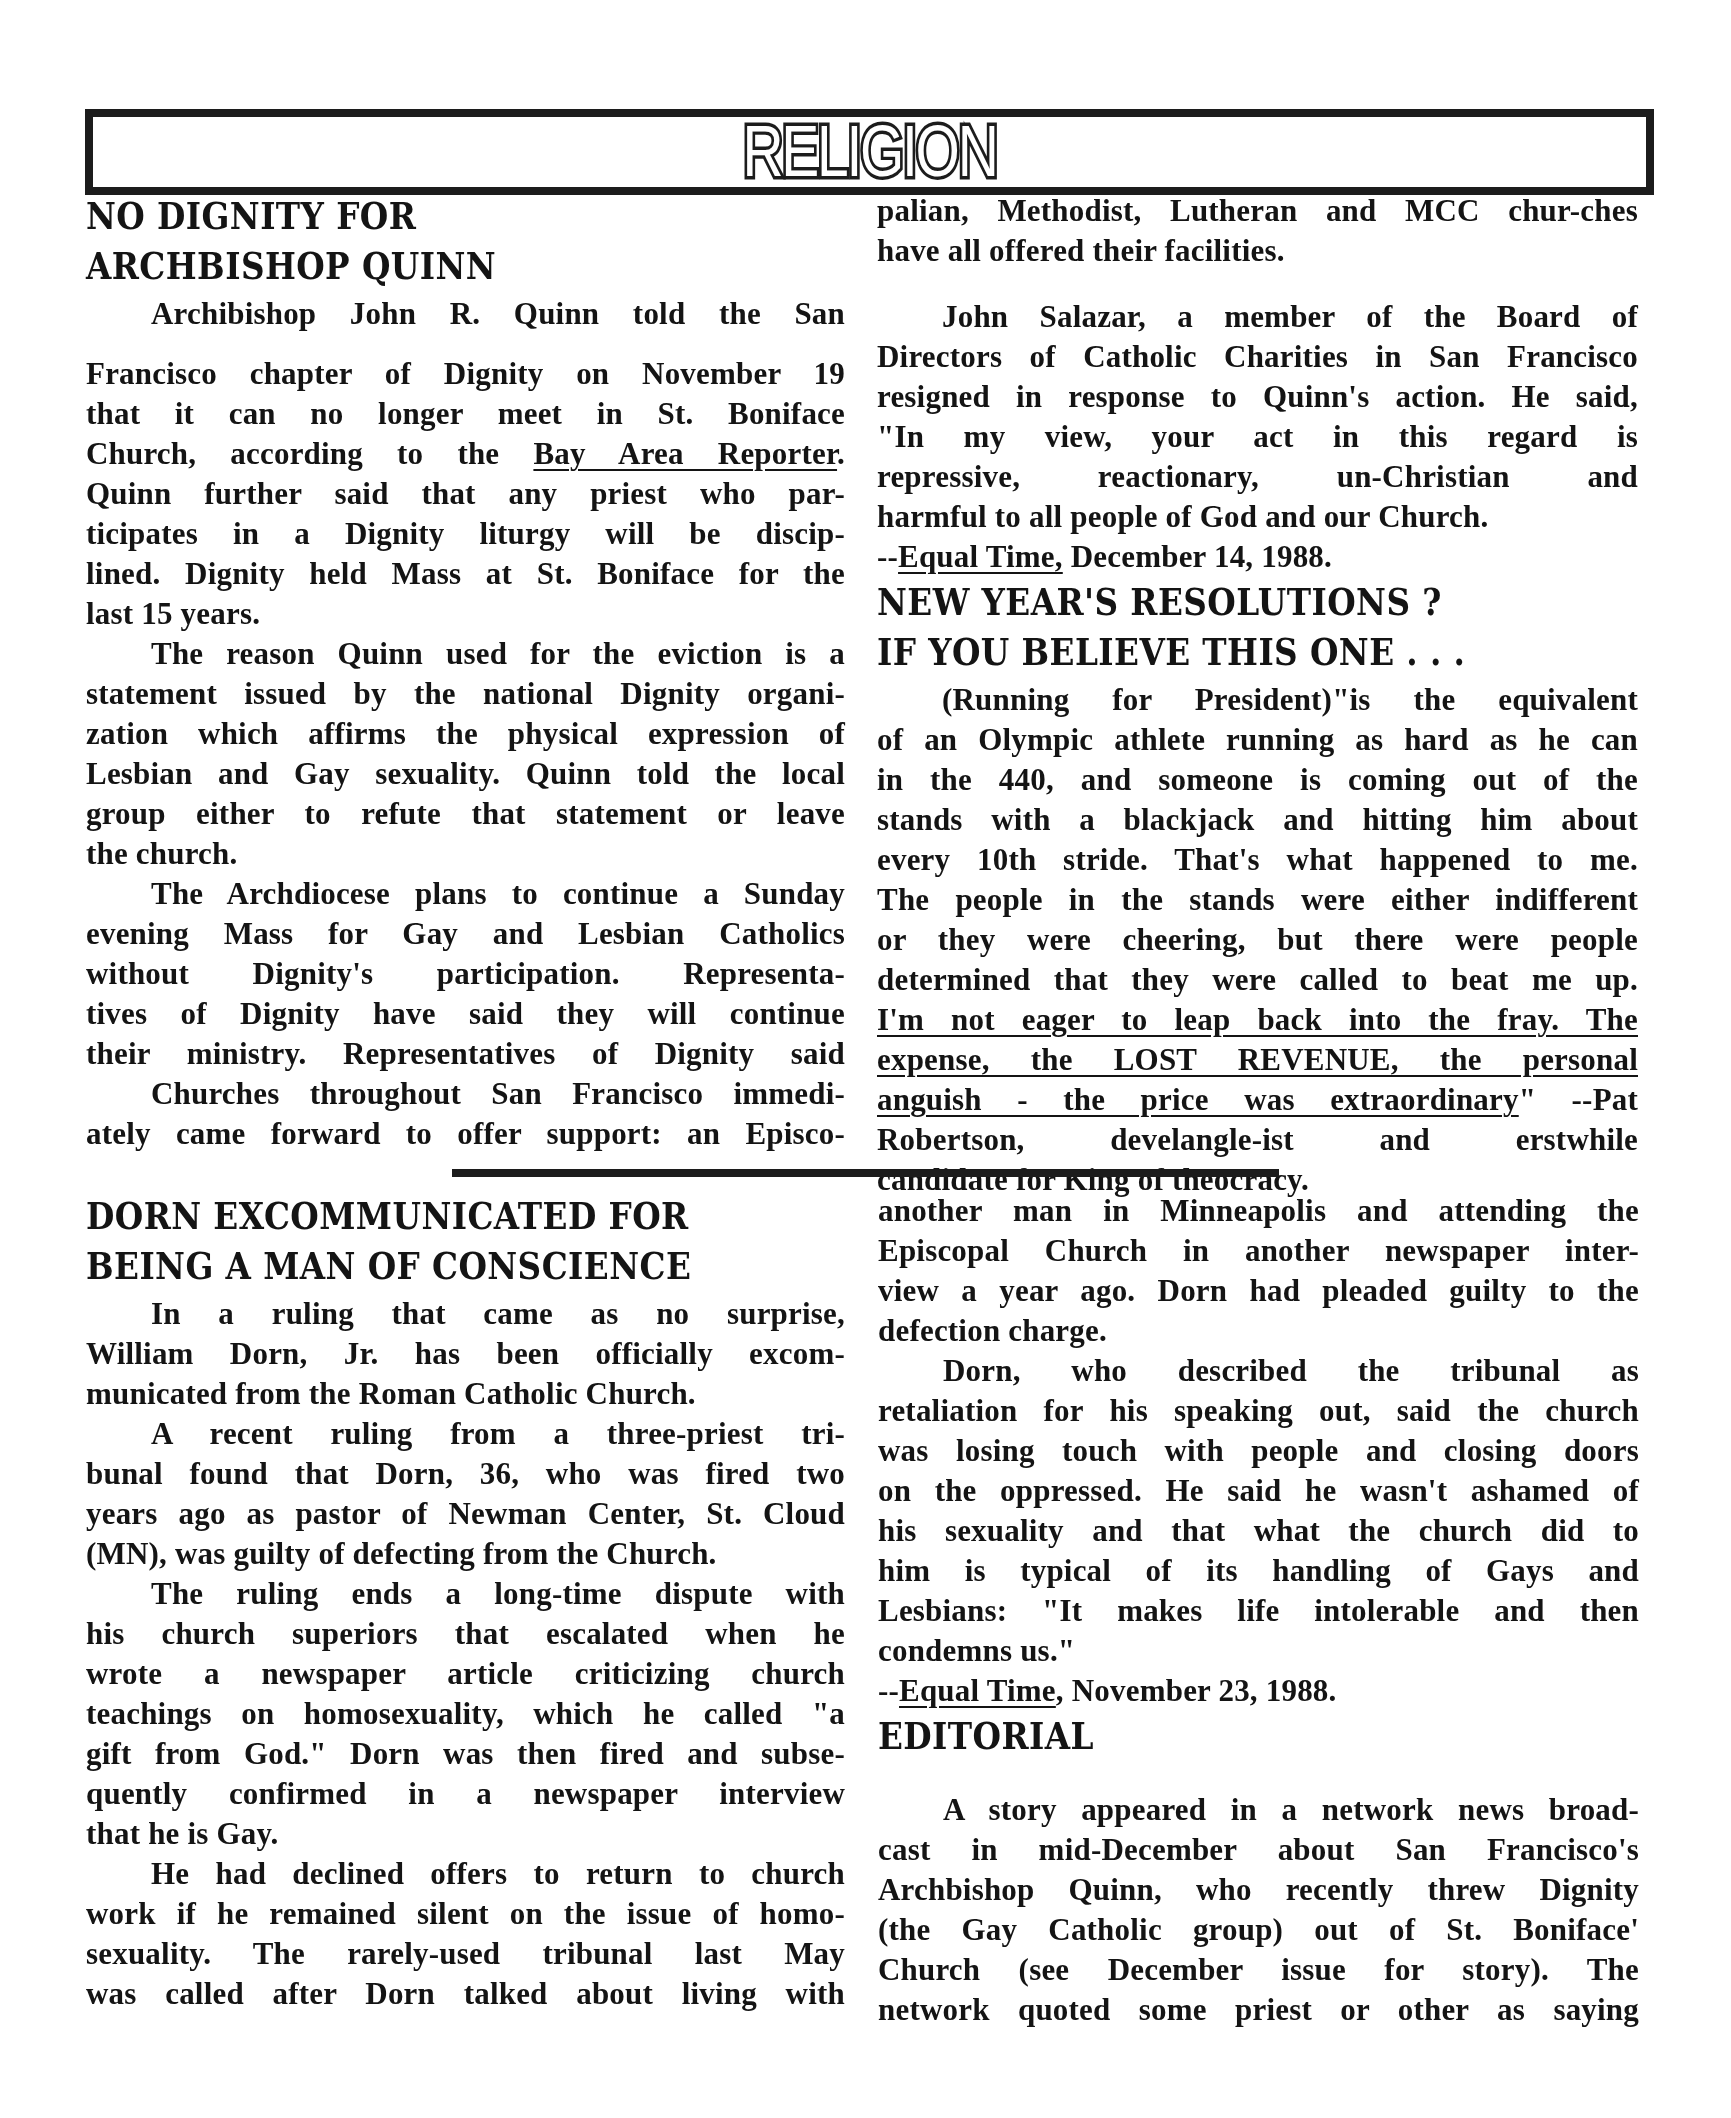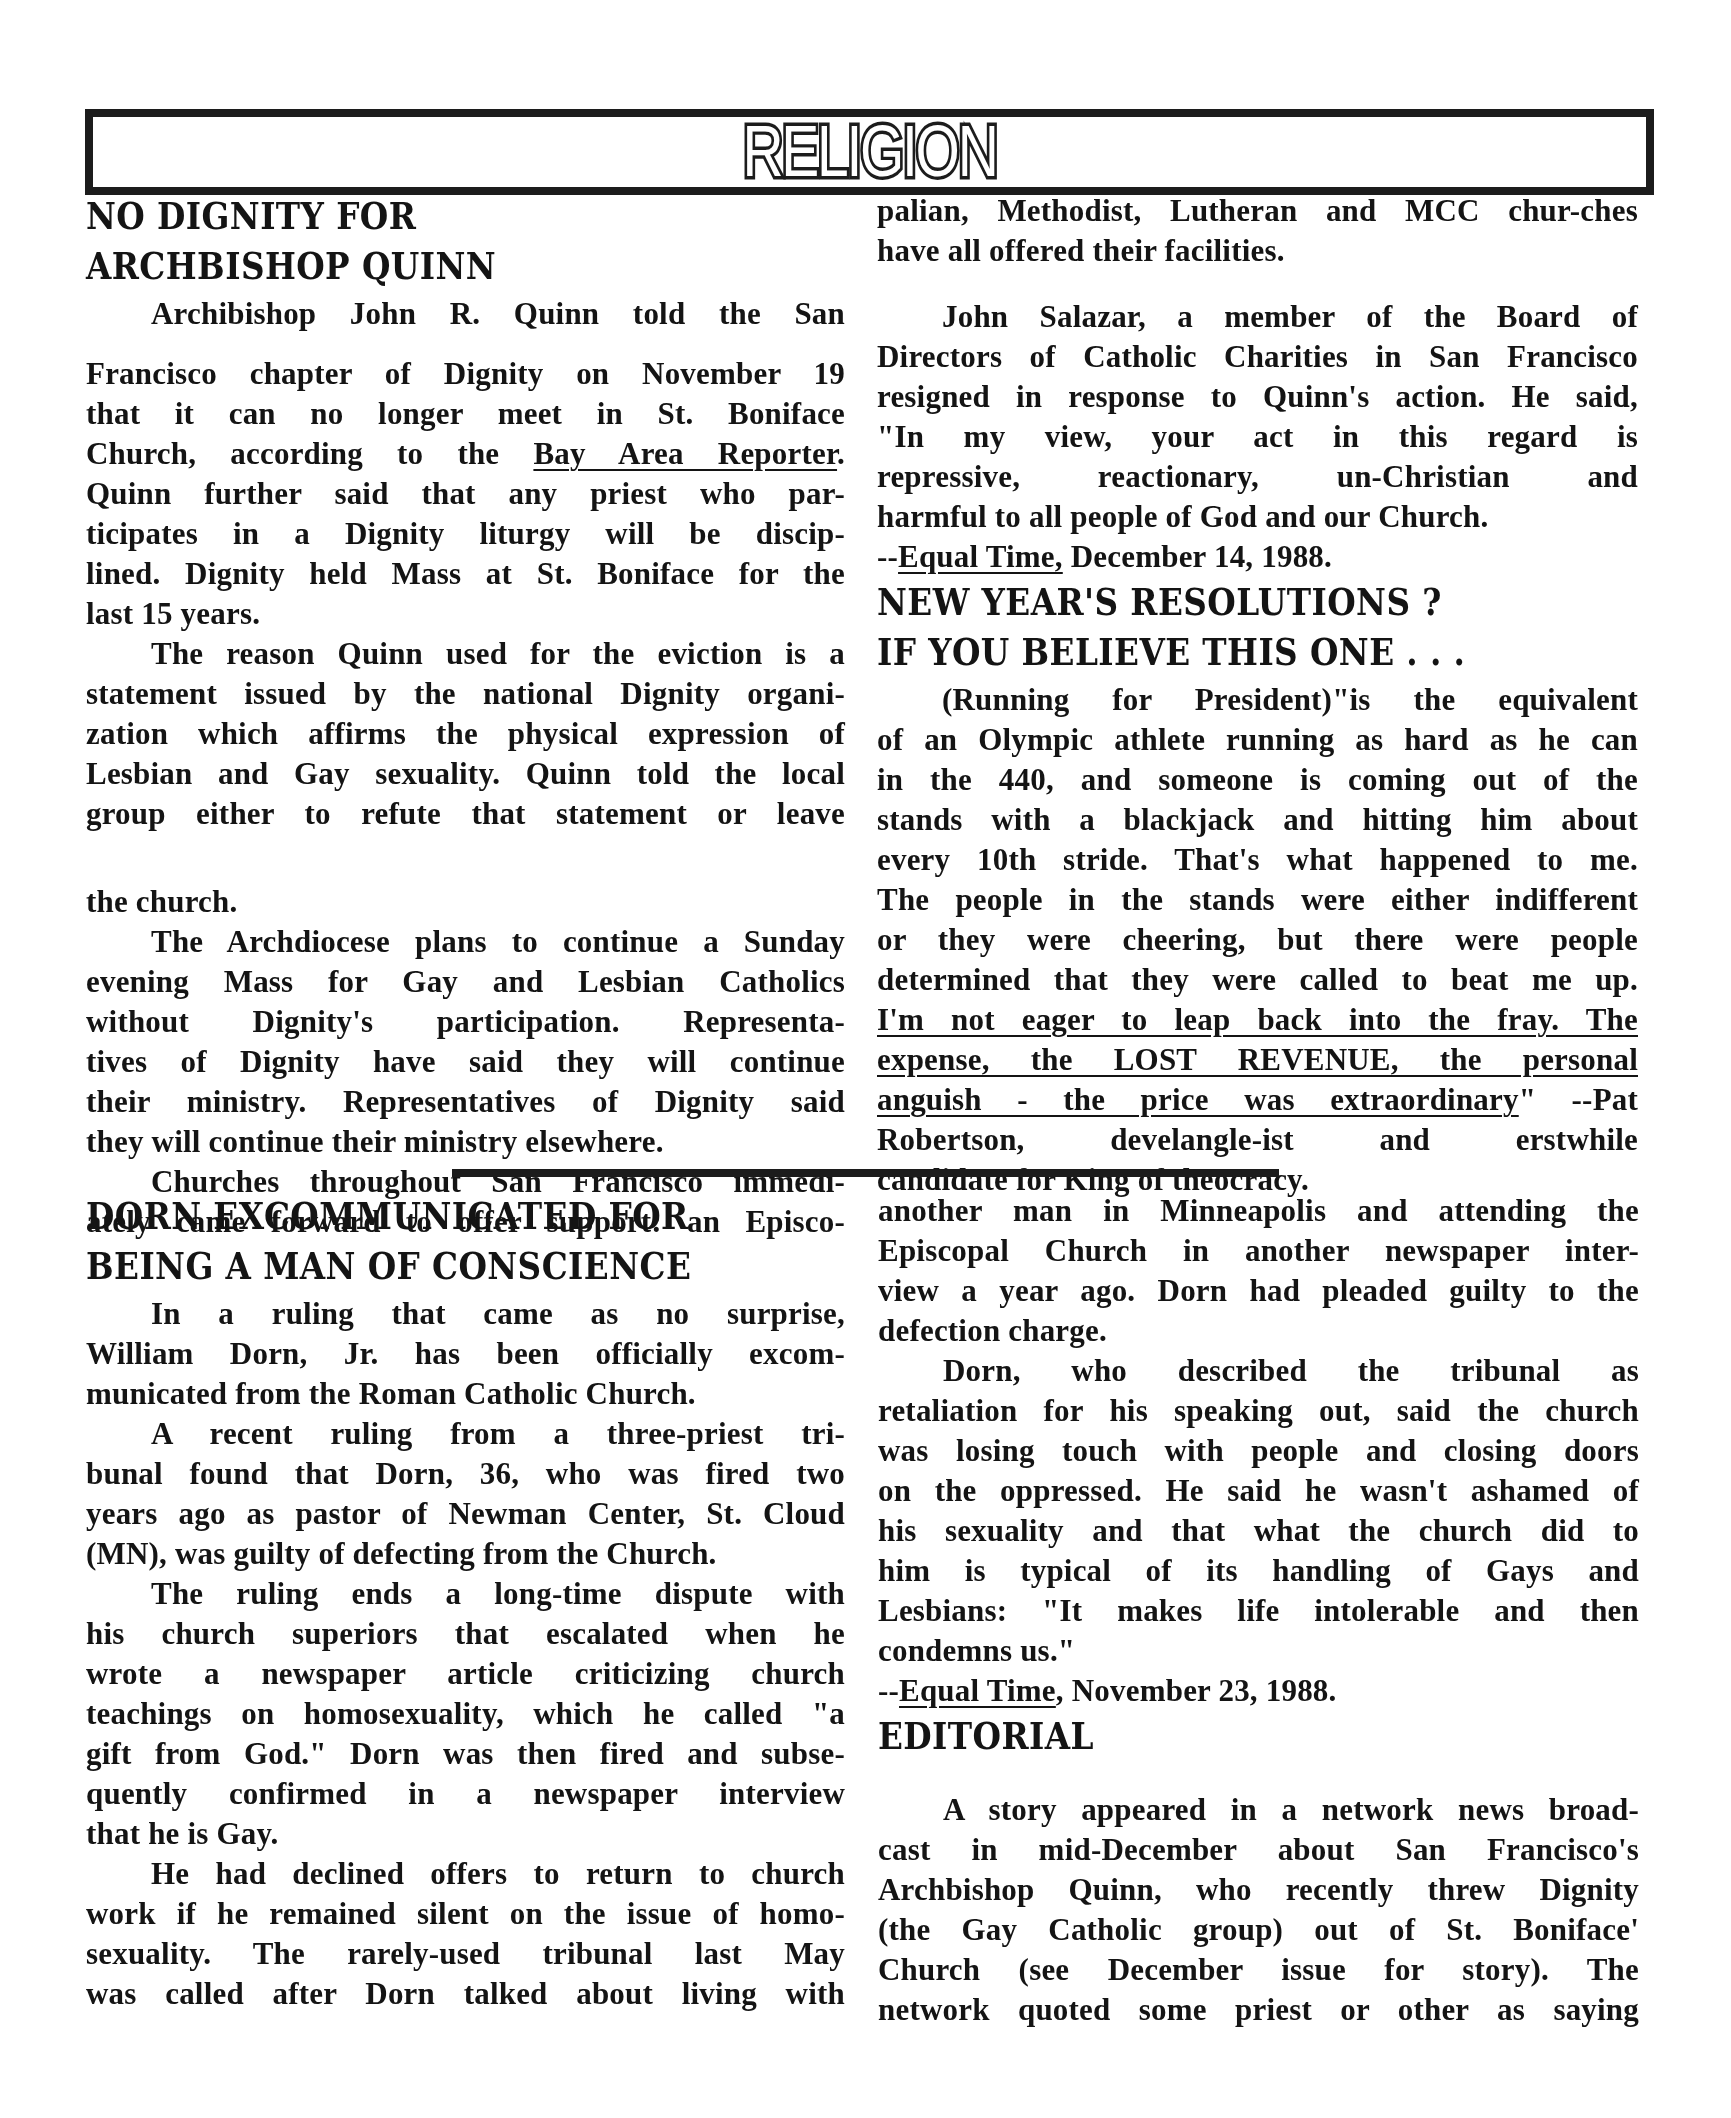--- a/index.html
+++ b/index.html
@@ -62,27 +62,26 @@
       <div class="line" style="white-space: nowrap; display: block;"><span>Church, according to the </span><span class="u">Bay Area Reporter</span><span>.</span></div>
       <div class="line" style="white-space: nowrap; display: block;"><span>Quinn further said that any priest who par-</span></div>
       <div class="line" style="white-space: nowrap; display: block;"><span>ticipates in a Dignity liturgy will be discip-</span></div>
       <div class="line" style="white-space: nowrap; display: block;"><span>lined. Dignity held Mass at St. Boniface for the</span></div>
       <div class="line last" style="white-space: nowrap; display: block;"><span>last 15 years.</span></div>
       <div class="line indent" style="white-space: nowrap; display: block;"><span>The reason Quinn used for the eviction is a</span></div>
       <div class="line" style="white-space: nowrap; display: block;"><span>statement issued by the national Dignity organi-</span></div>
       <div class="line" style="white-space: nowrap; display: block;"><span>zation which affirms the physical expression of</span></div>
       <div class="line" style="white-space: nowrap; display: block;"><span>Lesbian and Gay sexuality. Quinn told the local</span></div>
       <div class="line" style="white-space: nowrap; display: block;"><span>group either to refute that statement or leave</span></div>
-      <div class="line last" style="white-space: nowrap; display: block; margin-top: 48px;"><span>the church.</span></div>
+      <div class="line last" style="white-space: nowrap; display: block;"><span>the church.</span></div>
       <div class="line indent" style="white-space: nowrap; display: block;"><span>The Archdiocese plans to continue a Sunday</span></div>
       <div class="line" style="white-space: nowrap; display: block;"><span>evening Mass for Gay and Lesbian Catholics</span></div>
       <div class="line" style="white-space: nowrap; display: block;"><span>without Dignity's participation. Representa-</span></div>
       <div class="line" style="white-space: nowrap; display: block;"><span>tives of Dignity have said they will continue</span></div>
       <div class="line" style="white-space: nowrap; display: block;"><span>their ministry. Representatives of Dignity said</span></div>
-      <div class="line last" style="white-space: nowrap; display: block;"><span>they will continue their ministry elsewhere.</span></div>
       <div class="line indent" style="white-space: nowrap; display: block;"><span>Churches throughout San Francisco immedi-</span></div>
       <div class="line" style="white-space: nowrap; display: block;"><span>ately came forward to offer support: an Episco-</span></div>
     </div>
 </div>
 
 <div class="col col-tr">
   <div class="lines">
       <div class="line" style="white-space: nowrap; display: block;"><span>palian, Methodist, Lutheran and MCC chur-ches</span></div>
       <div class="line last" style="white-space: nowrap; display: block;"><span>have all offered their facilities.</span></div>
       <div class="line indent" style="white-space: nowrap; display: block; margin-top: 26px;"><span>John Salazar, a member of the Board of</span></div>

